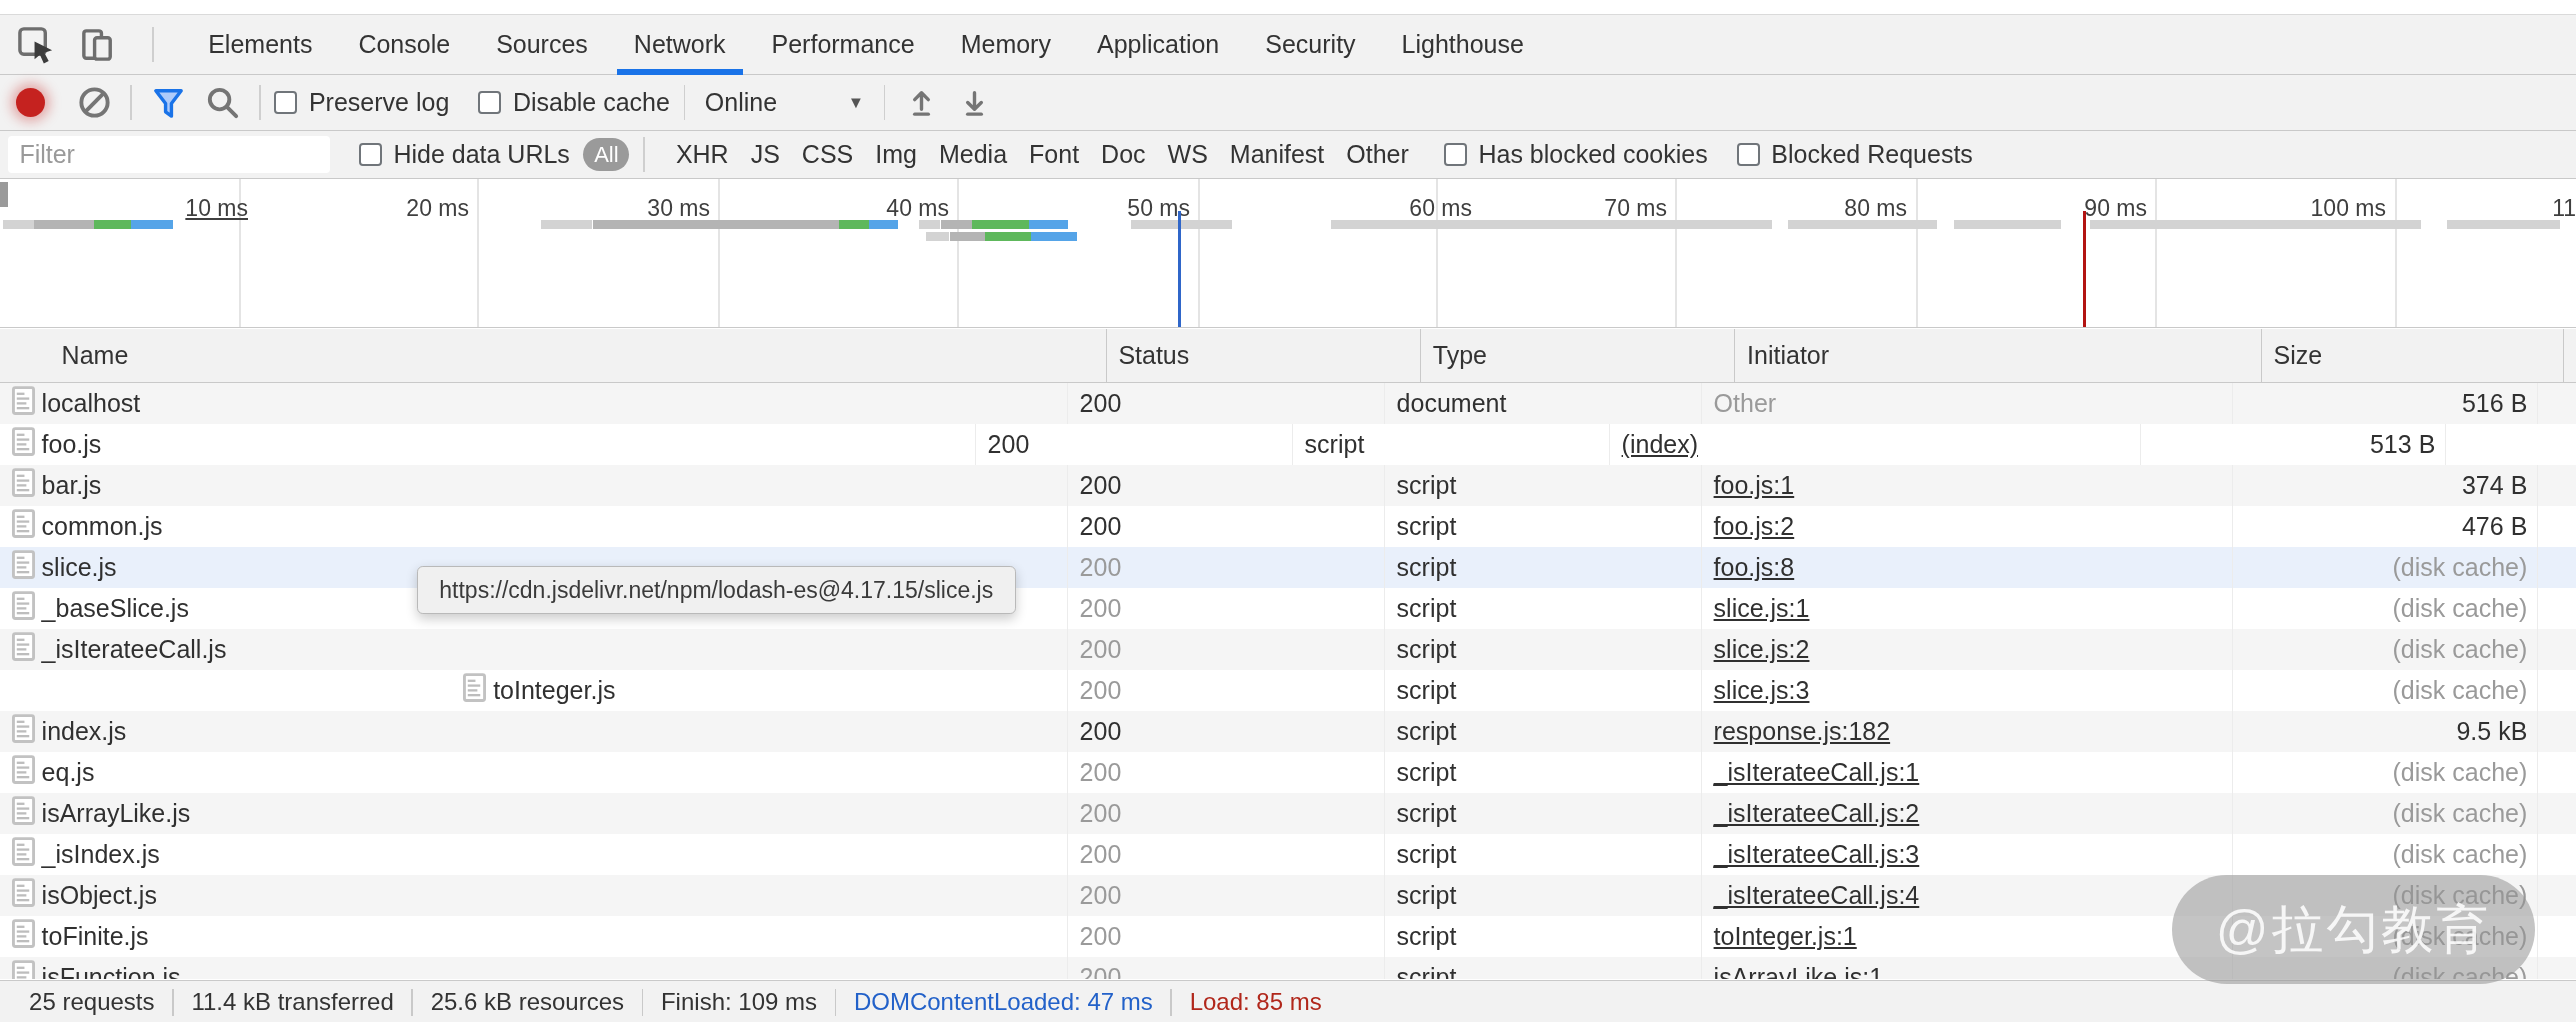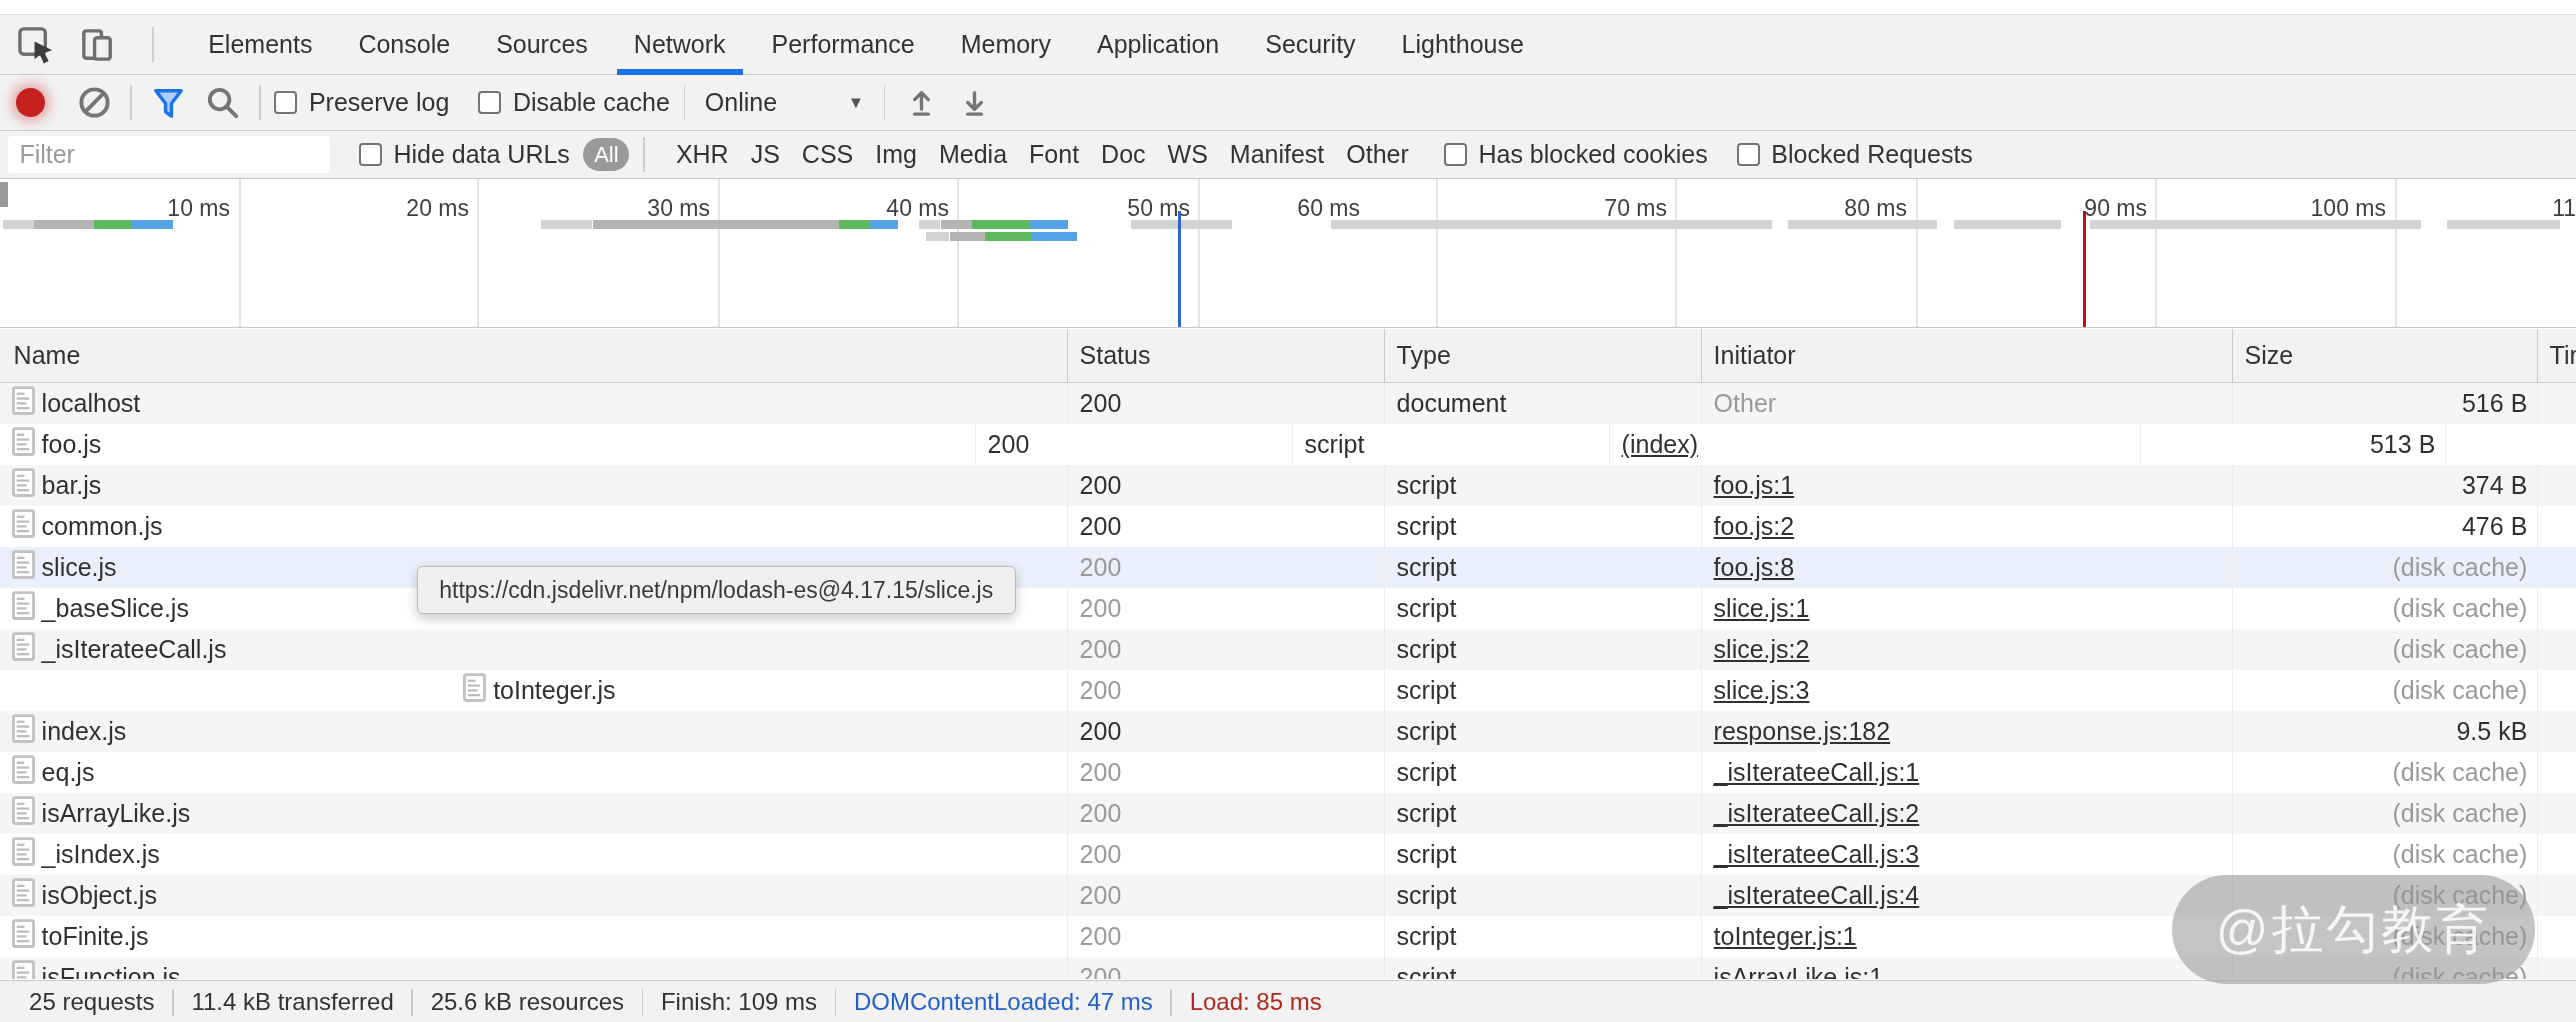--- a/index.html
+++ b/index.html
@@ -39,21 +39,21 @@
   #overview { top:179px; height:149px; background:#fff; border-bottom:1.9px solid #c9c9c9; overflow:hidden; }
   .tick-line { position:absolute; top:0; bottom:0; width:1.9px; background:#e4e4e4; }
   .tick-label { position:absolute; top:15.5px; width:116px; text-align:right; font-size:23px; color:#3f3f3f; white-space:nowrap; }
   .wf-seg { position:absolute; height:8.7px; }
   .marker { position:absolute; top:32px; bottom:0; width:2.9px; }
   .edge-nub { position:absolute; left:0; top:2.9px; width:7.8px; height:25px; background:#9a9a9a; }
 
   
   #grid-header { top:329px; height:54px; border-bottom:1.9px solid #c9c9c9; display:flex; font-size:25px; color:#333; }
   #grid-header .hcell { display:flex; align-items:center; padding-left:11.6px; border-right:1.9px solid #c9c9c9; overflow:hidden; white-space:nowrap; }
-  #grid-header .hcell:first-child { padding-left:13.6px; }
+  #grid-header .hcell:first-child { padding-left:13.6px;margin-left:48px; }
   #grid-header .hcell:last-child { border-right:none; }
   #grid-body { top:383px; height:596px; background:#fff; overflow:hidden; }
   .row { display:flex; height:41px; font-size:25px; color:#303030; background:#fff; }
   .row.stripe { background:#f5f5f5; }
   .row.hover { background:#e9f0fb; }
   .cell { display:flex; align-items:center; padding-left:11.6px; border-right:1.9px solid #ececec; overflow:hidden; white-space:nowrap; }
   .cell:last-child { border-right:none; }
   .c-name { gap:7px; padding-left:11.6px; }
   .c-size { justify-content:flex-end; padding-right:9.7px; padding-left:0; }
   .gray { color:#9a9a9a; }
@@ -177,31 +177,31 @@
   </div>
   <div class="chk-group" style="margin-left:29px;">
     <span class="chk"></span>
     <span>Blocked Requests</span>
   </div>
 </div>
 
 <div class="band" id="overview">
   <div class="edge-nub"></div>
 <div class="tick-line" style="left: 239px;"></div>
-    <div class="tick-label" style="left: 114px;">10 ms</div>
+    <div class="tick-label" style="left: 132px; text-decoration: underline;">10 ms</div>
     <div class="tick-line" style="left: 477px;"></div>
     <div class="tick-label" style="left: 353px;">20 ms</div>
     <div class="tick-line" style="left: 718px;"></div>
     <div class="tick-label" style="left: 594px;">30 ms</div>
     <div class="tick-line" style="left: 957px;"></div>
     <div class="tick-label" style="left: 833px;">40 ms</div>
     <div class="tick-line" style="left: 1198px;"></div>
     <div class="tick-label" style="left: 1074px;">50 ms</div>
     <div class="tick-line" style="left: 1436px;"></div>
-    <div class="tick-label" style="left: 1244px;">60 ms</div>
+    <div class="tick-label" style="left: 1356px;">60 ms</div>
     <div class="tick-line" style="left: 1675px;"></div>
     <div class="tick-label" style="left: 1551px;">70 ms</div>
     <div class="tick-line" style="left: 1916px;"></div>
     <div class="tick-label" style="left: 1791px;">80 ms</div>
     <div class="tick-line" style="left: 2155px;"></div>
     <div class="tick-label" style="left: 2031px;">90 ms</div>
     <div class="tick-line" style="left: 2395px;"></div>
     <div class="tick-label" style="left: 2270px;">100 ms</div>
     <div class="tick-label" style="left: 2510px;">110 ms</div>
     <div class="wf-seg" style="left: 2.9px; width: 31px; top: 41px; background: rgb(211, 211, 211);"></div>

